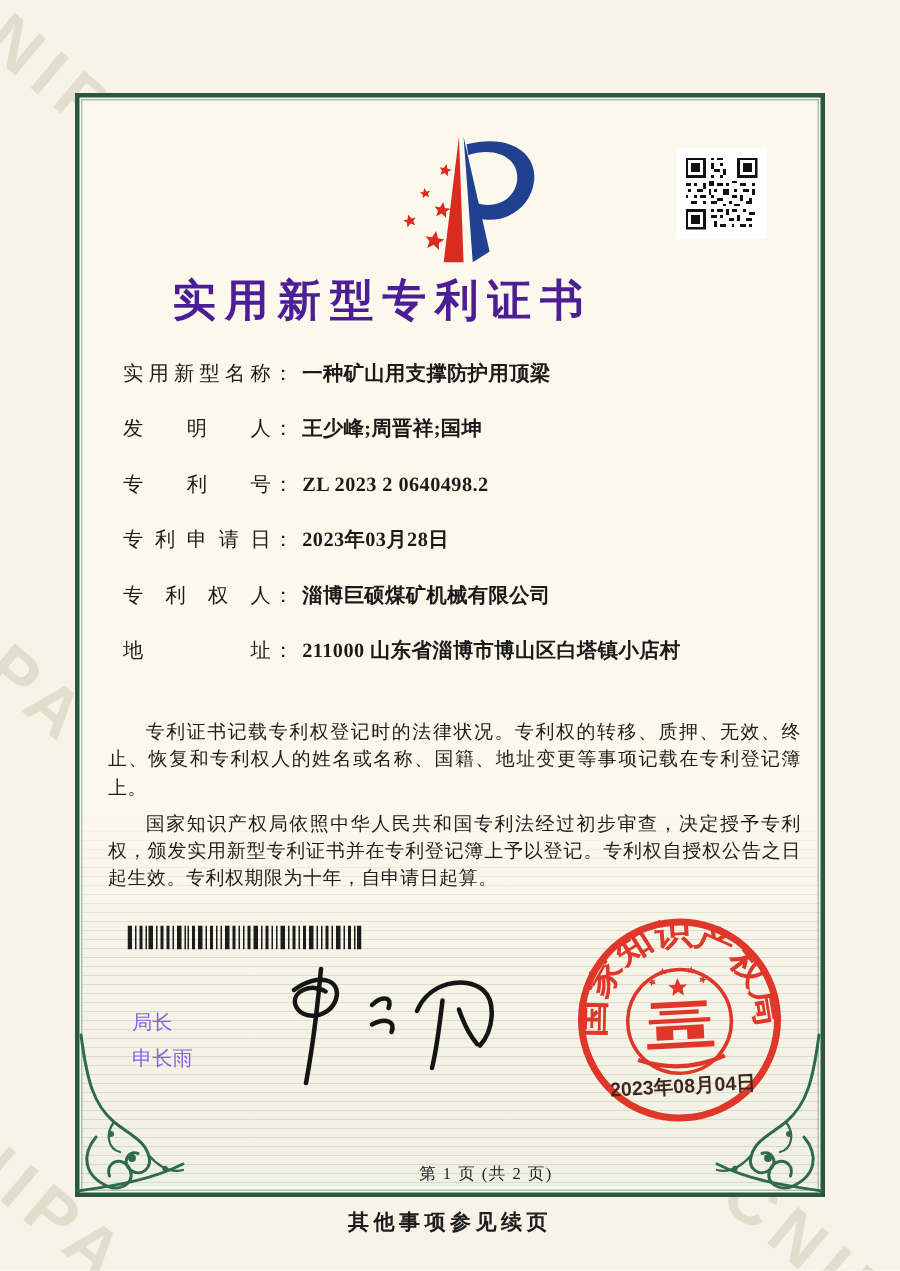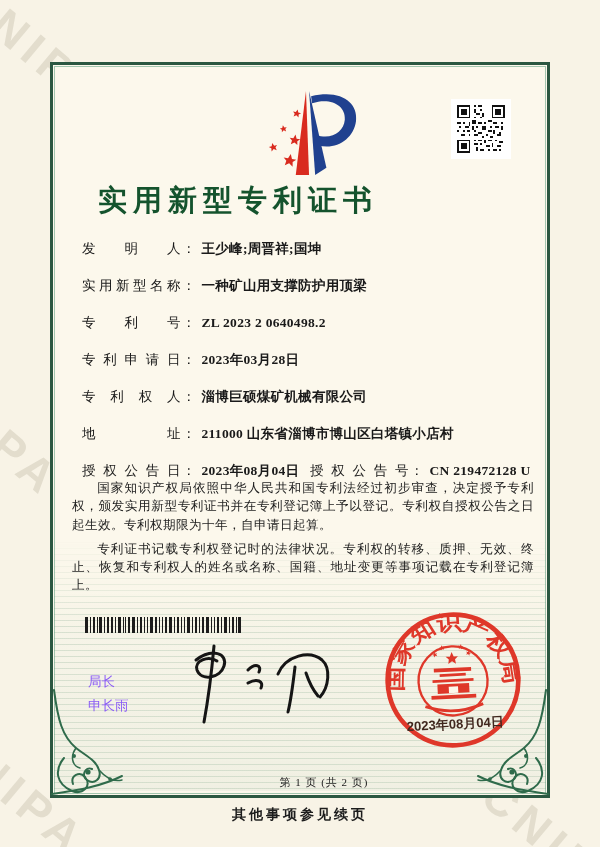--- a/index.html
+++ b/index.html
@@ -31,22 +31,22 @@
          -webkit-mask-image:linear-gradient(to bottom, transparent, #000 35%);
          mask-image:linear-gradient(to bottom, transparent, #000 35%);}
 
   .cert-no{position:absolute;left:78px;top:103px;font-size:13px;letter-spacing:1.5px;}
 
   .logo{position:absolute;left:250px;top:86px;width:114px;height:94px;}
   .qr-wrap{position:absolute;left:451px;top:99px;width:60px;height:60px;background:#fff;
            display:flex;align-items:center;justify-content:center;}
   .qr-wrap svg{width:48px;height:48px;}
 
-  .title{position:absolute;left:0;top:181px;width:476px;text-align:center;
-         font-size:29px;font-weight:bold;letter-spacing:6px;color:#14532d;}
+  .title{position:absolute;left:17px;top:181px;width:476px;text-align:center;
+         font-size:29px;font-weight:bold;letter-spacing:6px;color:#4c1d95;}
 
   .fields{position:absolute;left:82px;top:240px;width:452px;font-size:13.5px;}
   .frow{height:37px;white-space:nowrap;}
   .flabel{display:inline-block;width:99px;text-align:justify;text-align-last:justify;
           -moz-text-align-last:justify;vertical-align:top;letter-spacing:0.5px;}
   .fcolon{display:inline-block;margin:0 6px 0 1px;}
   .fvalue{font-weight:bold;letter-spacing:0.3px;}
   .fgroup{display:inline-block;width:228px;}
 
   .paras{position:absolute;left:72px;top:479px;width:462px;}
@@ -144,45 +144,42 @@
         <path d="M9 20h2v1h-2z M12 20h1v1h-1z M15 21h2v1h-2z M18 20h1v2h-1z M21 21h2v1h-2z"></path>
         <path d="M10 22h1v2h-1z M12 23h2v1h-2z M16 23h1v1h-1z M19 23h2v1h-2z M22 23h1v1h-1z"></path>
       </g>
     </svg>
   </div>
 
   <div class="title">实用新型专利证书</div>
 
   <div class="fields">
     <div class="frow">
+      <span class="flabel">实用新型名称</span><span class="fcolon">：</span><span class="fvalue">一种矿山用支撑防护用顶梁</span>
+    </div>
+    <div class="frow">
       <span class="flabel">发明人</span><span class="fcolon">：</span><span class="fvalue">王少峰;周晋祥;国坤</span>
     </div>
     <div class="frow">
-      <span class="flabel">实用新型名称</span><span class="fcolon">：</span><span class="fvalue">一种矿山用支撑防护用顶梁</span>
-    </div>
-    <div class="frow">
       <span class="flabel">专利号</span><span class="fcolon">：</span><span class="fvalue">ZL 2023 2 0640498.2</span>
     </div>
     <div class="frow">
       <span class="flabel">专利申请日</span><span class="fcolon">：</span><span class="fvalue">2023年03月28日</span>
     </div>
     <div class="frow">
       <span class="flabel">专利权人</span><span class="fcolon">：</span><span class="fvalue">淄博巨硕煤矿机械有限公司</span>
     </div>
     <div class="frow">
       <span class="flabel">地址</span><span class="fcolon">：</span><span class="fvalue">211000 山东省淄博市博山区白塔镇小店村</span>
     </div>
-    <div class="frow">
-      <span class="fgroup"><span class="flabel">授权公告日</span><span class="fcolon">：</span><span class="fvalue">2023年08月04日</span></span><span class="flabel">授权公告号</span><span class="fcolon">：</span><span class="fvalue">CN 219472128 U</span>
-    </div>
   </div>
 
   <div class="paras">
+    <p>专利证书记载专利权登记时的法律状况。专利权的转移、质押、无效、终止、恢复和专利权人的姓名或名称、国籍、地址变更等事项记载在专利登记簿上。</p>
     <p>国家知识产权局依照中华人民共和国专利法经过初步审查，决定授予专利权，颁发实用新型专利证书并在专利登记簿上予以登记。专利权自授权公告之日起生效。专利权期限为十年，自申请日起算。</p>
-    <p>专利证书记载专利权登记时的法律状况。专利权的转移、质押、无效、终止、恢复和专利权人的姓名或名称、国籍、地址变更等事项记载在专利登记簿上。</p>
   </div>
 
   <svg class="barcode" viewBox="0 0 156 16" preserveAspectRatio="none">
     <path fill="#1c1c1c" d="M0 0h3v16h-3z M5 0h1v16h-1z M8 0h2v16h-2z M12 0h1v16h-1z M14 0h3v16h-3z M19 0h1v16h-1z M22 0h2v16h-2z M26 0h2v16h-2z M30 0h1v16h-1z M33 0h3v16h-3z M38 0h1v16h-1z M40 0h1v16h-1z M43 0h2v16h-2z M47 0h3v16h-3z M52 0h1v16h-1z M55 0h2v16h-2z M59 0h1v16h-1z M62 0h1v16h-1z M65 0h3v16h-3z M70 0h2v16h-2z M74 0h1v16h-1z M77 0h1v16h-1z M80 0h2v16h-2z M84 0h3v16h-3z M89 0h1v16h-1z M92 0h2v16h-2z M96 0h1v16h-1z M99 0h1v16h-1z M102 0h3v16h-3z M107 0h1v16h-1z M110 0h2v16h-2z M114 0h1v16h-1z M117 0h2v16h-2z M121 0h3v16h-3z M126 0h1v16h-1z M129 0h1v16h-1z M132 0h2v16h-2z M136 0h1v16h-1z M139 0h3v16h-3z M144 0h1v16h-1z M147 0h2v16h-2z M151 0h1v16h-1z M153 0h3v16h-3z"></path>
   </svg>
 
   <div class="signer">
     <div>局长</div>
     <div>申长雨</div>
   </div>

